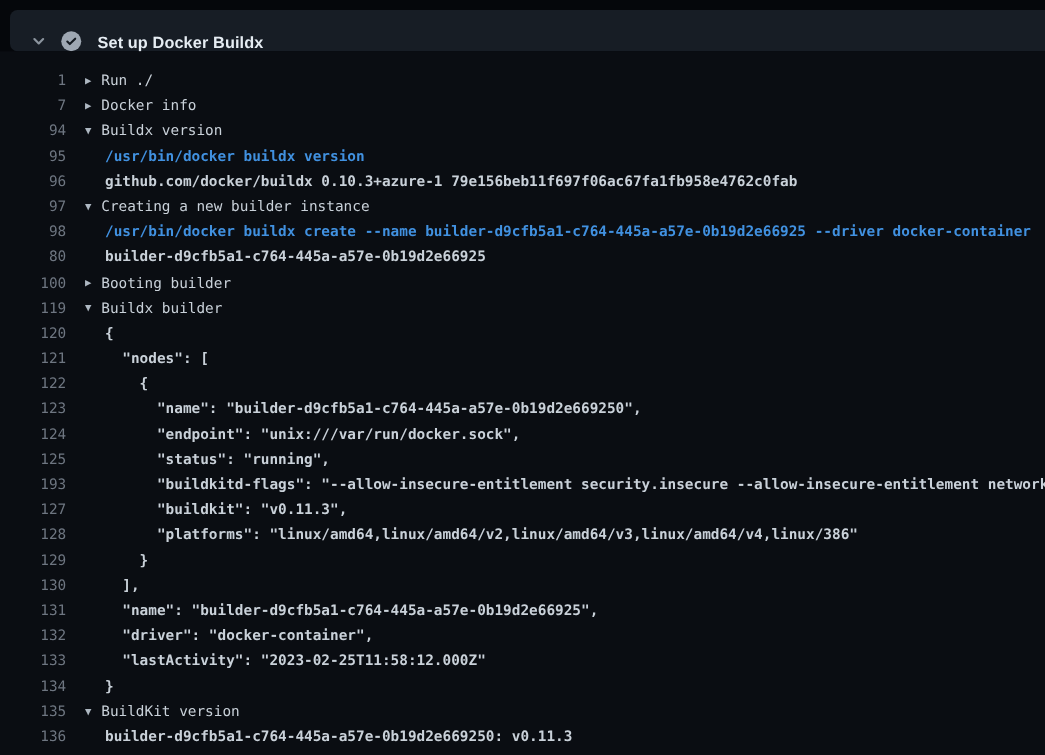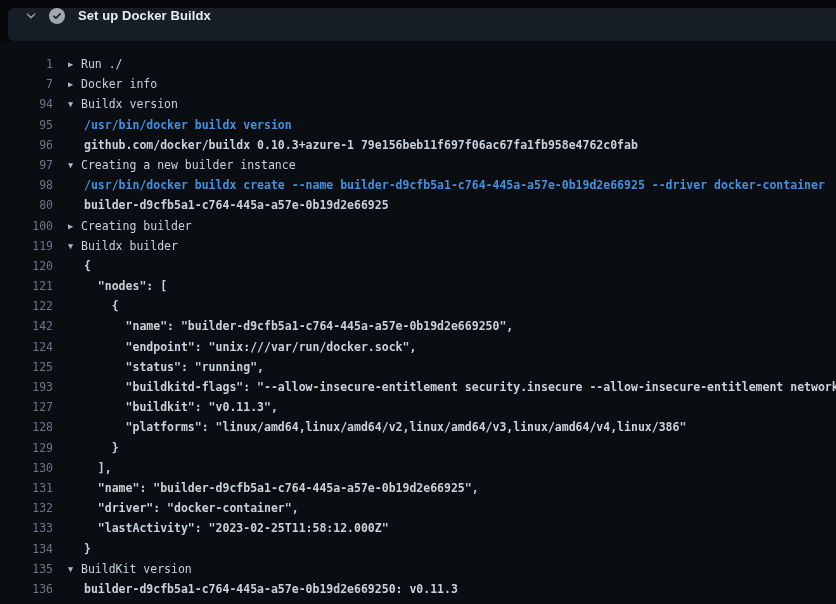--- a/index.html
+++ b/index.html
@@ -19,21 +19,21 @@
   html,body{margin:0;padding:0;}
   body{
     width:836px;height:604px;position:relative;overflow:hidden;
     background:var(--bg-outer);
     font-family:"Liberation Sans",sans-serif;
   }
   .step-header{
     position:absolute;left:8px;top:8px;right:0;height:33px;
     background:var(--bg-header);
     border-radius:6px 0 0 6px;
-    display:flex;align-items:flex-start;
+    display:flex;align-items:flex-end;
     cursor:pointer;
   }
   .chevron{
     margin-left:15px;width:16px;height:16px;flex:none;
     display:flex;align-items:center;justify-content:center;
   }
   .status-circle{
     margin-left:10px;width:16px;height:16px;flex:none;border-radius:50%;
     background:var(--c-checkbg);
     display:flex;align-items:center;justify-content:center;
@@ -123,21 +123,21 @@
     <span class="content"><span class="text">/usr/bin/docker buildx create --name builder-d9cfb5a1-c764-445a-a57e-0b19d2e66925 --driver docker-container</span></span>
   </div>
 
   <div class="row output">
     <span class="num">80</span>
     <span class="content"><span class="text">builder-d9cfb5a1-c764-445a-a57e-0b19d2e66925</span></span>
   </div>
 
   <div class="row group">
     <span class="num">100</span>
-    <span class="content"><span class="arrow">▶</span><span class="text">Creating builder</span></span>
+    <span class="content"><span class="arrow">▶</span><span class="text">Booting builder</span></span>
   </div>
 
   <div class="row group">
     <span class="num">119</span>
     <span class="content"><span class="arrow">▼</span><span class="text">Buildx builder</span></span>
   </div>
 
   <div class="row output">
     <span class="num">120</span>
     <span class="content"><span class="text">{</span></span>
@@ -147,21 +147,21 @@
     <span class="num">121</span>
     <span class="content"><span class="text">  "nodes": [</span></span>
   </div>
 
   <div class="row output">
     <span class="num">122</span>
     <span class="content"><span class="text">    {</span></span>
   </div>
 
   <div class="row output">
-    <span class="num">142</span>
+    <span class="num">123</span>
     <span class="content"><span class="text">      "name": "builder-d9cfb5a1-c764-445a-a57e-0b19d2e669250",</span></span>
   </div>
 
   <div class="row output">
     <span class="num">124</span>
     <span class="content"><span class="text">      "endpoint": "unix:///var/run/docker.sock",</span></span>
   </div>
 
   <div class="row output">
     <span class="num">125</span>

